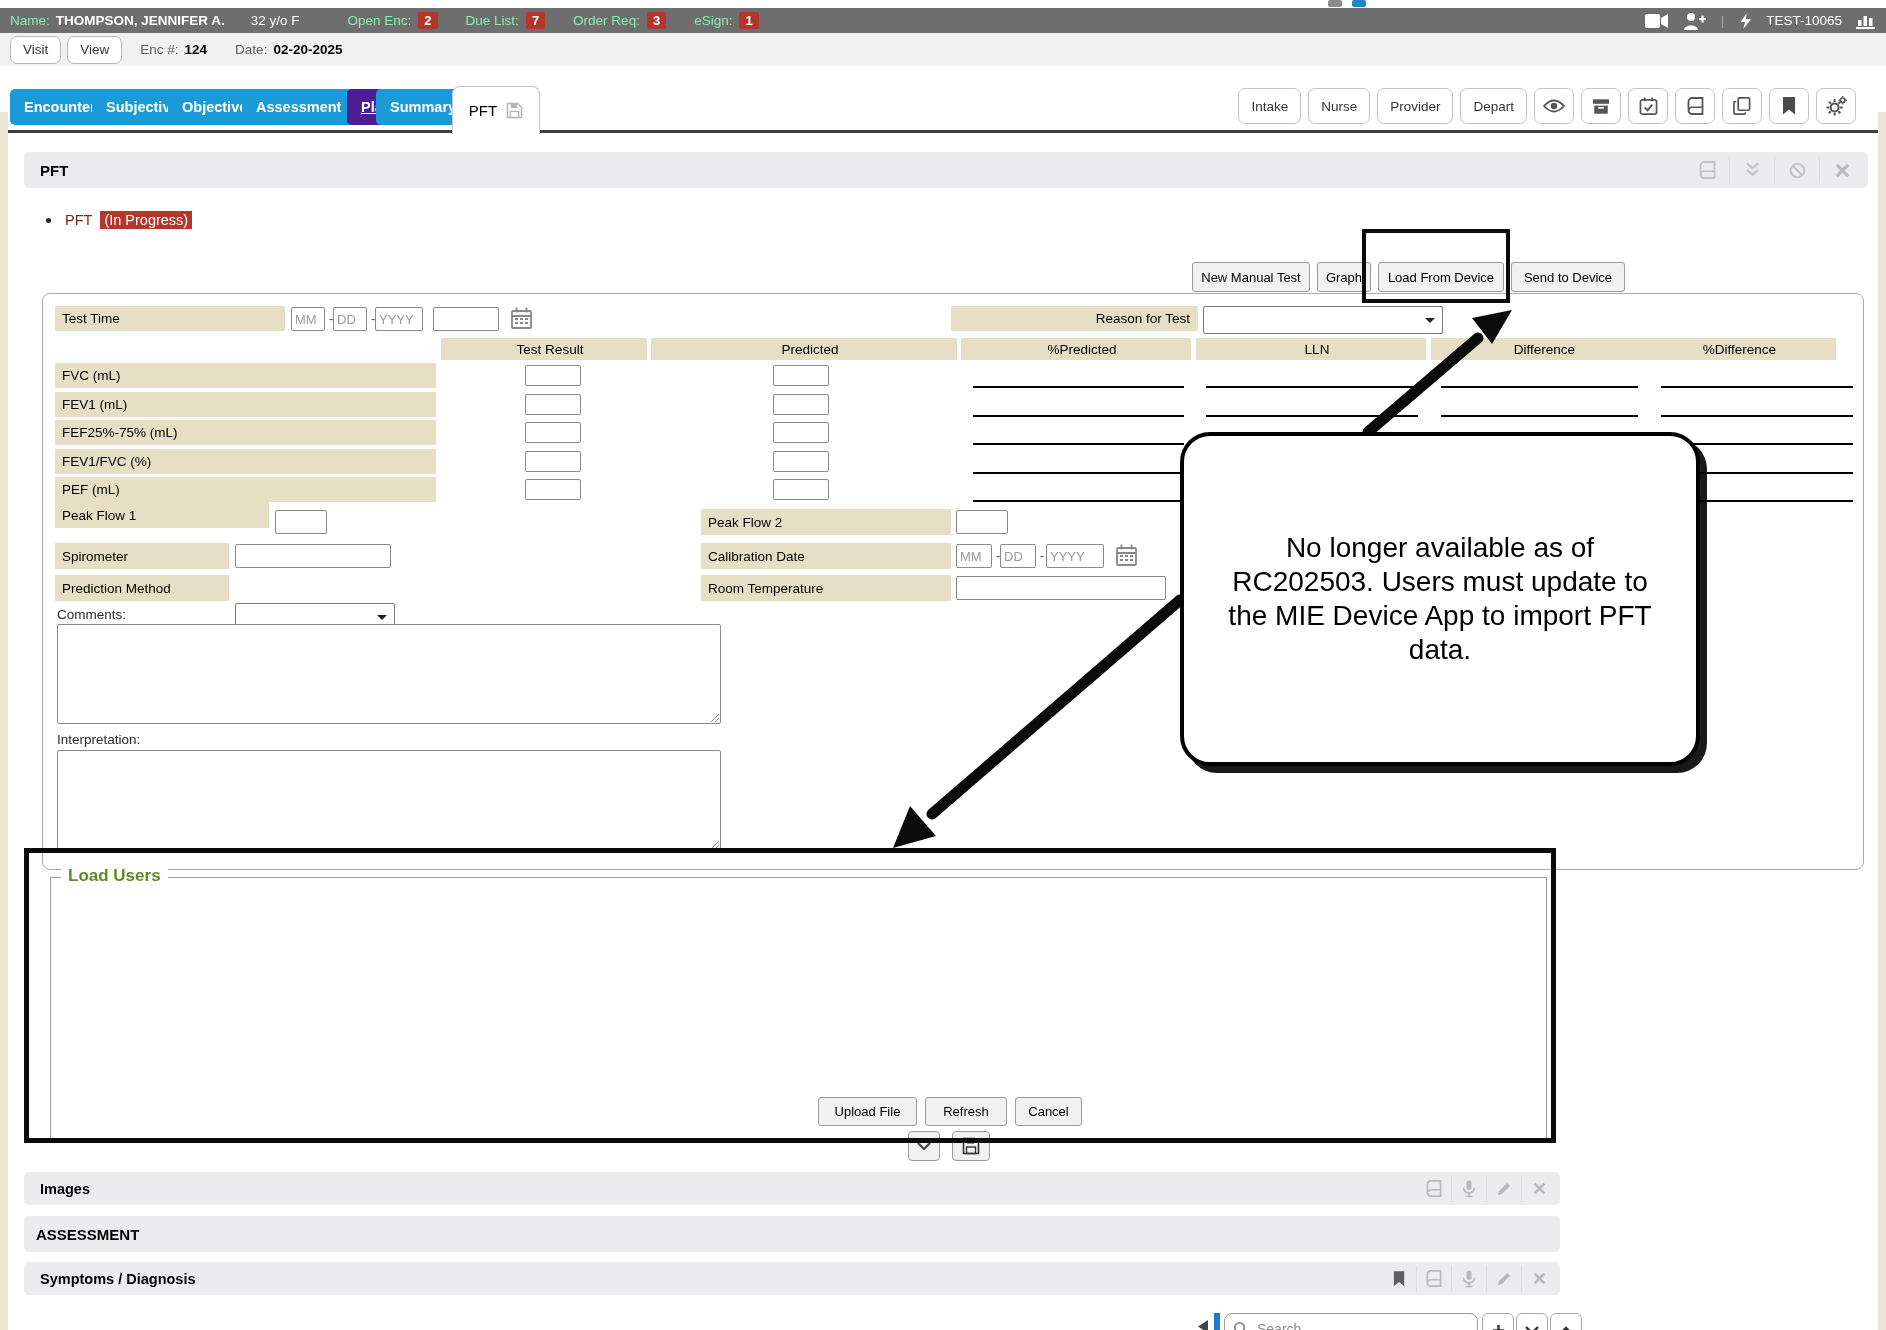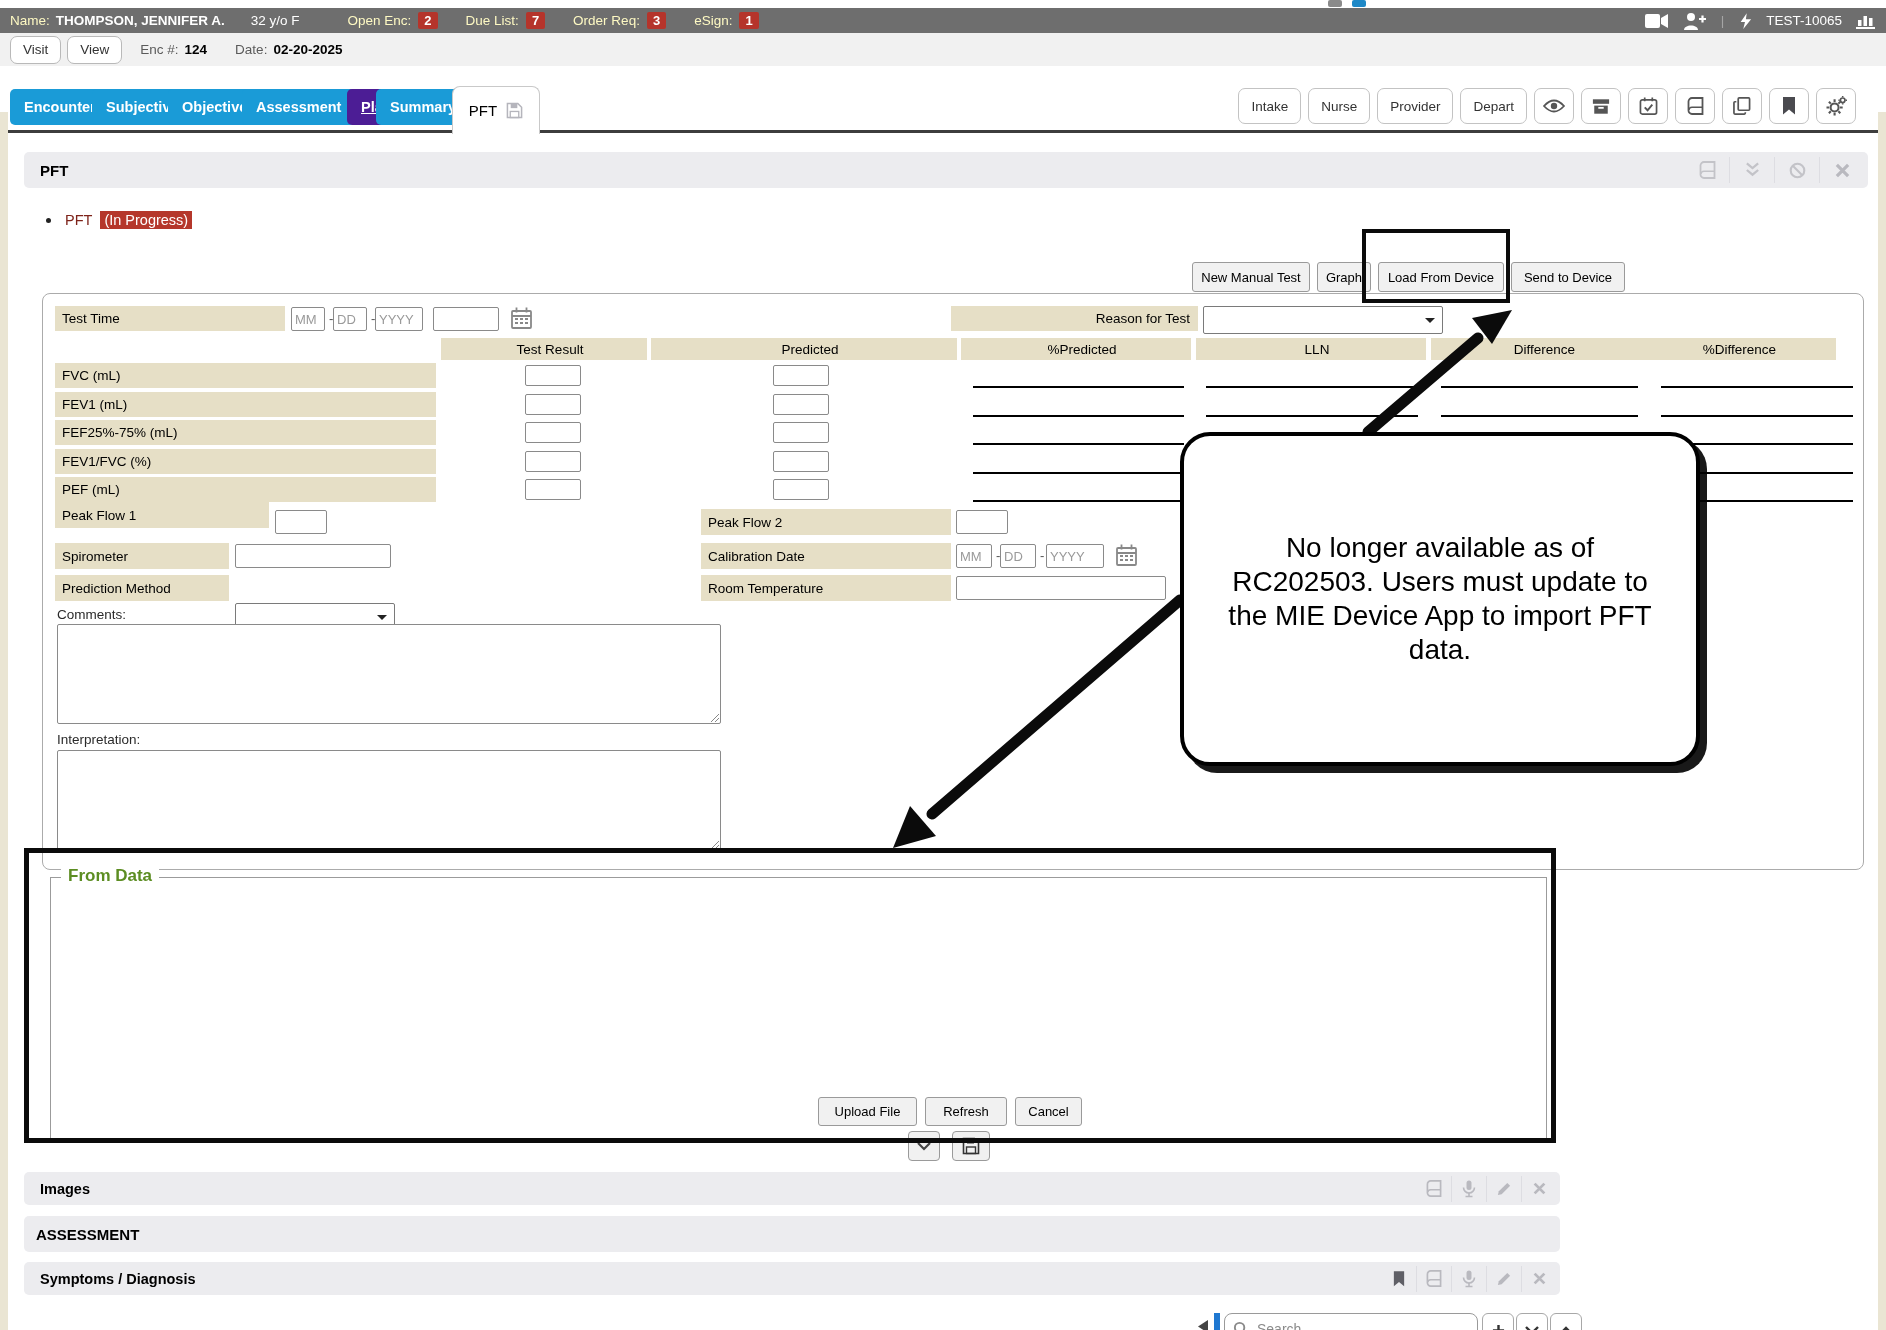--- a/index.html
+++ b/index.html
@@ -3,21 +3,21 @@
 <meta charset="utf-8">
 <style>
   html,body{margin:0;padding:0;background:#fff;}
   #screen{position:relative;width:1886px;height:1330px;overflow:hidden;background:#fff;
           font-family:"Liberation Sans", sans-serif;color:#000;}
   .abs{position:absolute;}
 
   
   .patient-bar{left:0;top:8px;width:1886px;height:25px;background:#6e6e6e;display:flex;align-items:center;
                font-size:13.5px;color:#fff;}
-  .pb-label{color:#fef9c3;}
+  .pb-label{color:#86efac;}
   .pb-badge{background:#b5342b;color:#fff;font-weight:bold;padding:1px 6px;border-radius:2px;margin-left:7px;font-size:13px;}
   .pb-right{margin-left:auto;display:flex;align-items:center;gap:14px;padding-right:10px;}
   .pb-divider{color:#a5a5a5;}
 
   
   .enc-toolbar{left:0;top:33px;width:1886px;height:33px;background:#f1f1f1;border-bottom:1px solid #ef4444;
                display:flex;align-items:center;font-size:13.5px;}
   .tb-btn{background:#fff;border:1px solid #b9b9b9;border-radius:7px;height:26px;padding:0 12px;
           display:flex;align-items:center;color:#333;margin-left:6px;cursor:default;}
   .tb-label{color:#5a5a5a;}
@@ -400,21 +400,21 @@
       <textarea class="ta" style=""></textarea>
       <span class="resize-mark">
           <svg width="9" height="9" viewBox="0 0 9 9">
             <path d="M0 8 L8 0 M4 8 L8 4" stroke="#888" stroke-width="1"></path>
           </svg>
         </span>
     </div>
   </div>
 
   <div class="abs load-fieldset">
-    <span class="load-legend">From Data</span>
+    <span class="load-legend">Load Users</span>
   </div>
   <div class="abs" style="left:818px;top:1097px;display:flex;gap:8px;">
     <span class="std-btn" style="width:97px;height:27px;">Upload File</span>
     <span class="std-btn" style="width:80px;height:27px;">Refresh</span>
     <span class="std-btn" style="width:65px;height:27px;">Cancel</span>
   </div>
   <span class="abs mini-gray-btn" style="left:908px;top:1131px;width:30px;height:28px;">
     <span>
         <svg width="14" height="9" viewBox="0 0 14 9">
           <path d="M1 1 l6 6 l6 -6" fill="none" stroke="#444" stroke-width="2.2"></path>

